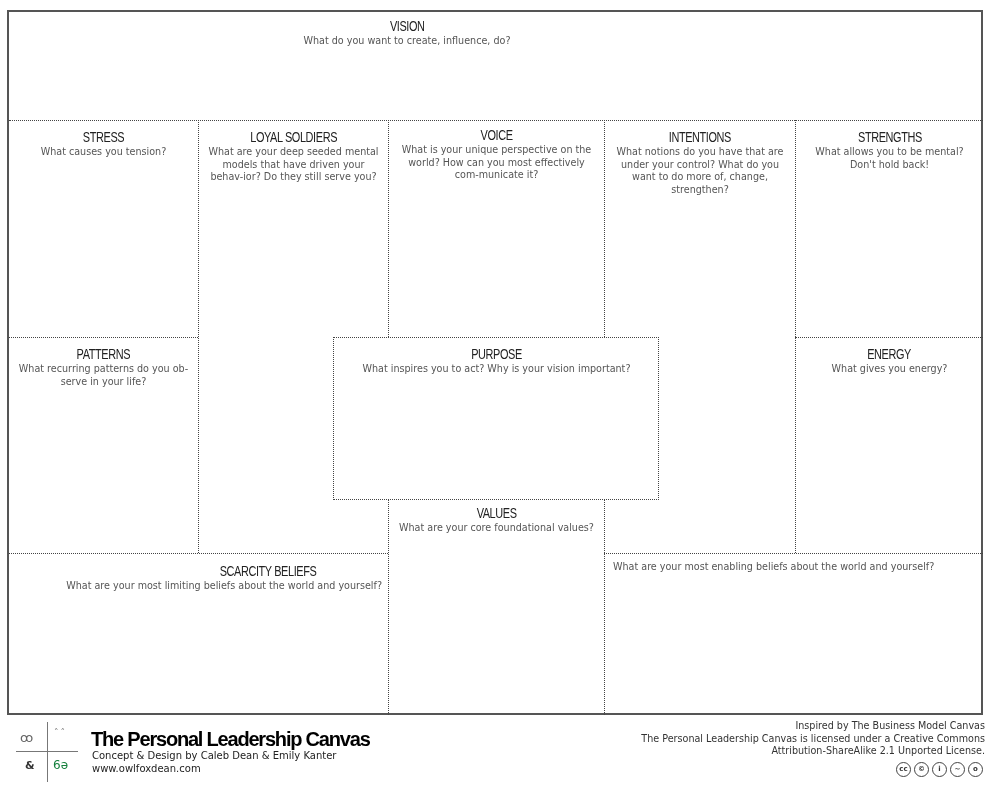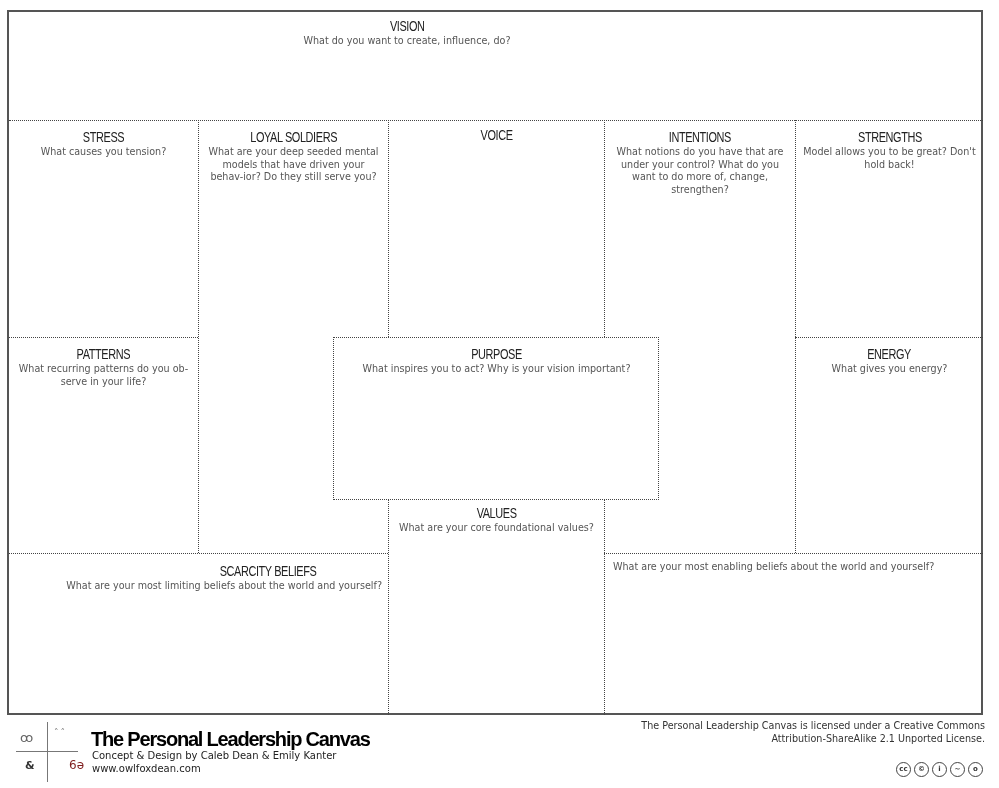--- a/index.html
+++ b/index.html
@@ -46,30 +46,31 @@
   <div class="prompt">What causes you tension?</div>
 </div>
 
 <div class="block" style="left:199px;top:127px;width:189px;">
   <div class="title">LOYAL SOLDIERS</div>
   <div class="prompt">What are your deep seeded mental models that have driven your behav-ior? Do they still serve you?</div>
 </div>
 
 <div class="block" style="left:389px;top:125px;width:215px;">
   <div class="title">VOICE</div>
+  <div class="prompt">What is your unique perspective on the world? How can you most effectively com-municate it?</div>
 </div>
 
 <div class="block" style="left:605px;top:127px;width:190px;">
   <div class="title">INTENTIONS</div>
   <div class="prompt">What notions do you have that are under your control? What do you want to do more of, change, strengthen?</div>
 </div>
 
 <div class="block" style="left:796px;top:127px;width:187px;">
   <div class="title">STRENGTHS</div>
-  <div class="prompt">Model allows you to be great? Don't hold back!</div>
+  <div class="prompt">What allows you to be mental? Don't hold back!</div>
 </div>
 
 <div class="block" style="left:9px;top:344px;width:189px;">
   <div class="title">PATTERNS</div>
   <div class="prompt">What recurring patterns do you ob-serve in your life?</div>
 </div>
 
 <div class="block" style="left:334px;top:344px;width:325px;">
   <div class="title">PURPOSE</div>
   <div class="prompt">What inspires you to act? Why is your vision important?</div>
@@ -93,28 +94,29 @@
 <div class="block" style="left:605px;top:561px;width:378px;text-align:left;padding-left:8px;">
   <div class="prompt">What are your most enabling beliefs about the world and yourself?</div>
 </div>
 
 <div class="footer-logo">
   <div style="position:absolute;left:33px;top:0;width:0;height:60px;border-left:1px solid #777;"></div>
   <div style="position:absolute;left:2px;top:29px;width:62px;height:0;border-top:1px solid #777;"></div>
   <div style="position:absolute;left:6px;top:8px;font-size:13px;color:#666;">ꝏ</div>
   <div style="position:absolute;left:40px;top:5px;font-size:9px;color:#777;letter-spacing:2px;">˄˄</div>
   <div style="position:absolute;left:11px;top:37px;font-size:11px;font-weight:bold;color:#333;">&amp;</div>
-  <div style="position:absolute;left:55px;top:36px;font-size:12px;color:#7f1d1d;">6ə</div>
+  <div style="position:absolute;left:39px;top:36px;font-size:12px;color:#15803d;">6ə</div>
 </div>
 
 <div class="ft-title">The Personal Leadership Canvas</div>
 <div class="ft-sub" style="top:750px;">Concept &amp; Design by Caleb Dean &amp; Emily Kanter</div>
 <div class="ft-sub" style="top:763px;">www.owlfoxdean.com</div>
 
 <div class="ft-right">
+  <div>Inspired by The Business Model Canvas</div>
   <div>The Personal Leadership Canvas is licensed under a Creative Commons</div>
   <div>Attribution-ShareAlike 2.1 Unported License.</div>
 </div>
 
 <div class="cc-icons">
   <div class="cc">cc</div>
   <div class="cc">©</div>
   <div class="cc">i</div>
   <div class="cc">~</div>
   <div class="cc">o</div>

